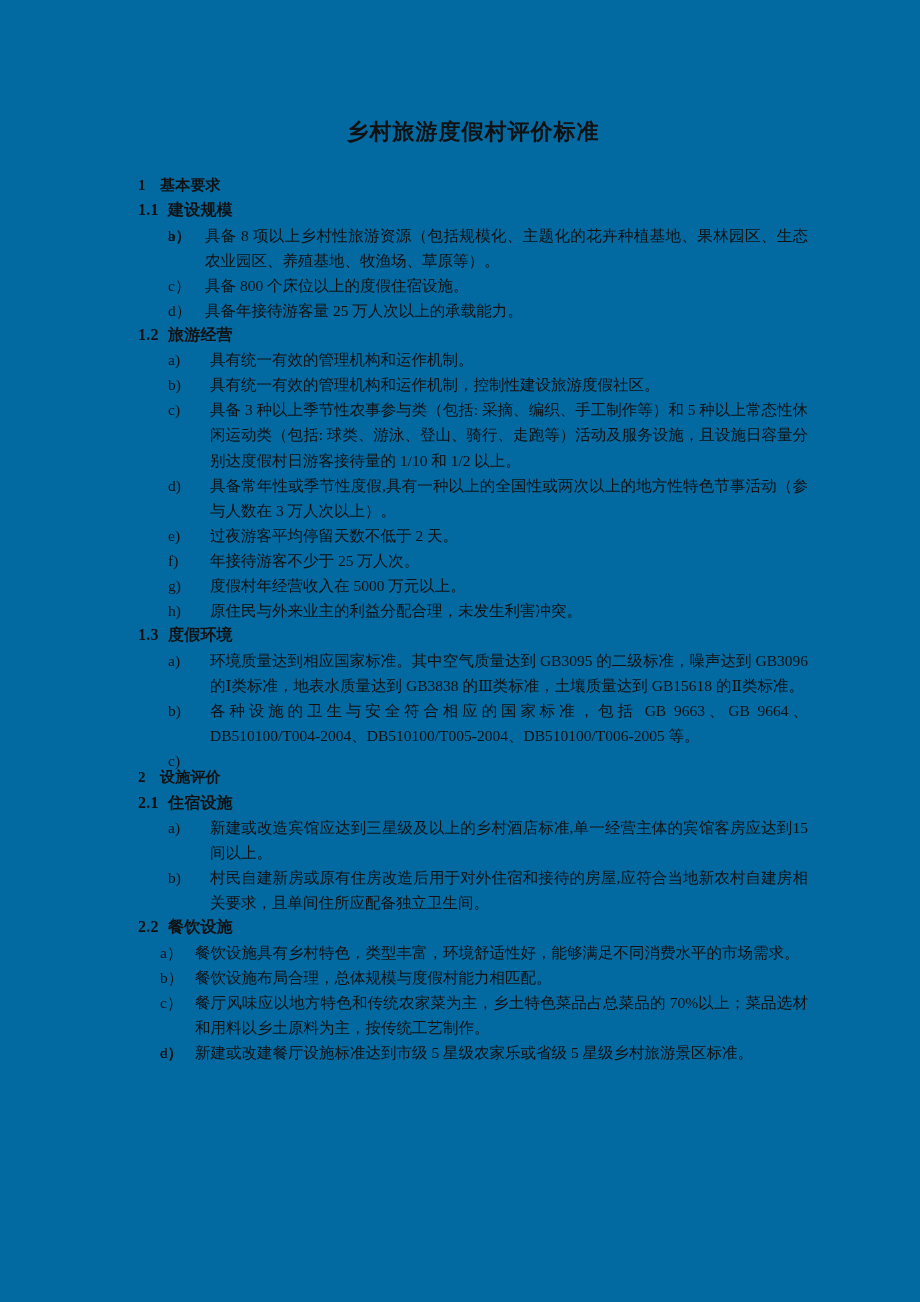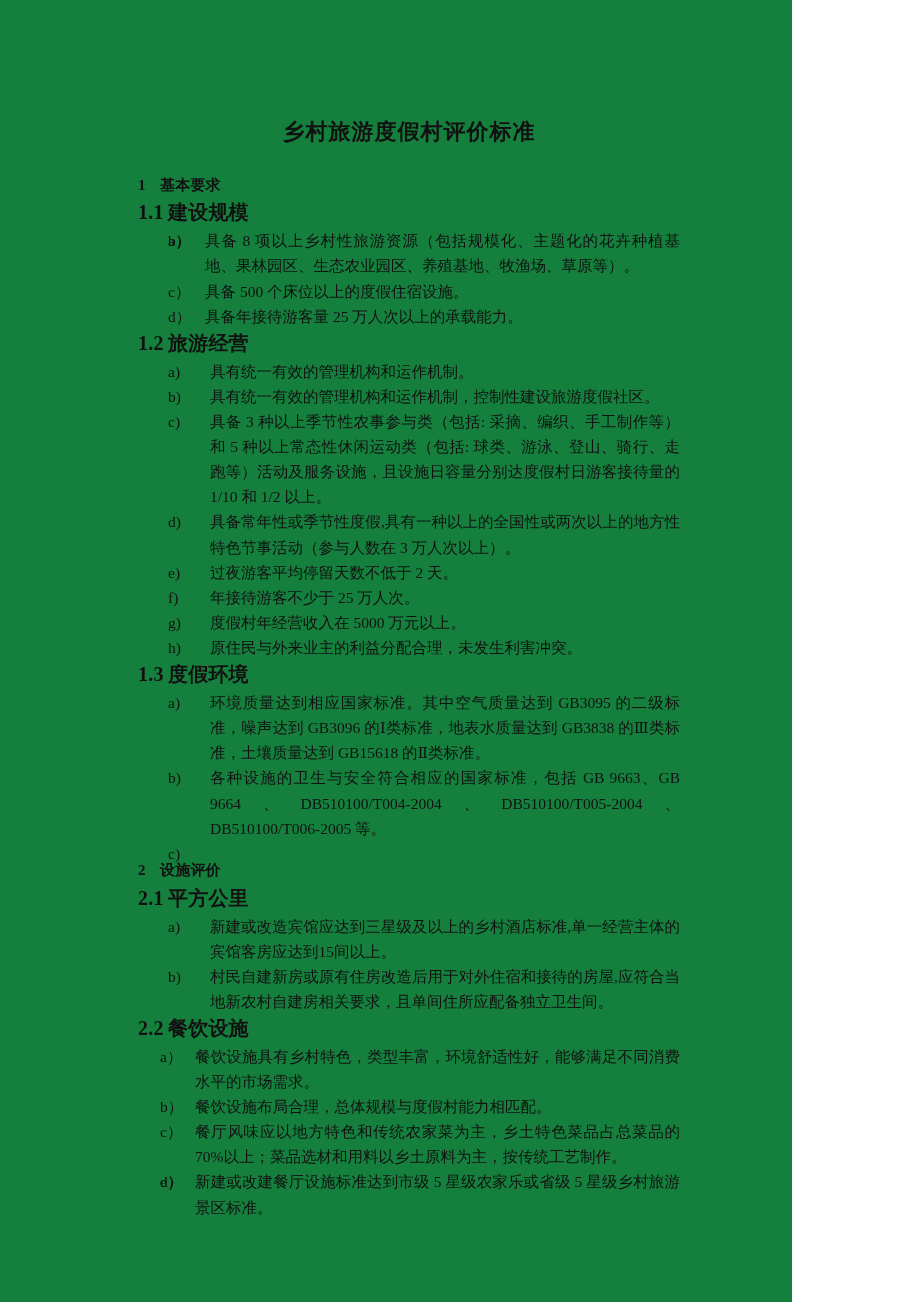--- a/index.html
+++ b/index.html
@@ -9,25 +9,25 @@
   }
   body {
     width: 920px;
     height: 1302px;
     font-family: "Liberation Serif", "DejaVu Serif", serif;
     color: #111111;
     -webkit-font-smoothing: none;
   }
   .page {
     position: relative;
-    width: 792px;
+    width: 920px;
     height: 1302px;
     box-sizing: border-box;
     padding: 118px 112px 0 138px;
-    background: #15803d;
+    background: #0369a1;
     overflow: hidden;
   }
 
   .doc-title {
     font-size: 22px;
     font-weight: bold;
     text-align: center;
     letter-spacing: 1px;
     margin: 0 0 28px 0;
     line-height: 1.3;
@@ -36,21 +36,21 @@
   .h1 {
     font-size: 15px;
     font-weight: bold;
     margin: 0 0 2px 0;
     line-height: 1.45;
     letter-spacing: 0.2px;
   }
   .h1 .num { display: inline-block; min-width: 22px; }
 
   .h2 {
-    font-size: 20px;
+    font-size: 16px;
     font-weight: bold;
     margin: 0 0 1px 0;
     line-height: 1.45;
     letter-spacing: 0.2px;
   }
   .h2 .num { display: inline-block; min-width: 30px; }
 
   ol.lst {
     list-style: none;
     margin: 0 0 0 0;
@@ -116,21 +116,21 @@
     <div class="h1">
       <span class="num">1</span><span>基本要求</span>
     </div>
 
     <div class="h2">
       <span class="num">1.1</span><span>建设规模</span>
     </div>
     <ol class="lst styleA">
       <li><span class="mk">a）</span></li>
       <li><span class="mk">b）</span><span class="body-text">具备 8 项以上乡村性旅游资源（包括规模化、主题化的花卉种植基地、果林园区、生态农业园区、养殖基地、牧渔场、草原等）。</span></li>
-      <li><span class="mk">c）</span><span class="body-text">具备 500 个床位以上的度假住宿设施。</span></li>
+      <li><span class="mk">c）</span><span class="body-text">具备 800 个床位以上的度假住宿设施。</span></li>
       <li><span class="mk">d）</span><span class="body-text">具备年接待游客量 25 万人次以上的承载能力。</span></li>
     </ol>
 
     <div class="h2">
       <span class="num">1.2</span><span>旅游经营</span>
     </div>
     <ol class="lst styleB">
       <li><span class="mk">a)</span><span class="body-text">具有统一有效的管理机构和运作机制。</span></li>
       <li><span class="mk">b)</span><span class="body-text">具有统一有效的管理机构和运作机制，控制性建设旅游度假社区。</span></li>
       <li><span class="mk">c)</span><span class="body-text">具备 3 种以上季节性农事参与类（包括: 采摘、编织、手工制作等）和 5 种以上常态性休闲运动类（包括: 球类、游泳、登山、骑行、走跑等）活动及服务设施，且设施日容量分别达度假村日游客接待量的 1/10 和 1/2 以上。</span></li>
@@ -152,21 +152,21 @@
   </div>
 
   <div class="sec-gap"></div>
 
   <div>
     <div class="h1">
       <span class="num">2</span><span>设施评价</span>
     </div>
 
     <div class="h2">
-      <span class="num">2.1</span><span>平方公里</span>
+      <span class="num">2.1</span><span>住宿设施</span>
     </div>
     <ol class="lst styleB">
       <li><span class="mk">a)</span><span class="body-text">新建或改造宾馆应达到三星级及以上的乡村酒店标准,单一经营主体的宾馆客房应达到15间以上。</span></li>
       <li><span class="mk">b)</span><span class="body-text">村民自建新房或原有住房改造后用于对外住宿和接待的房屋,应符合当地新农村自建房相关要求，且单间住所应配备独立卫生间。</span></li>
     </ol>
 
     <div class="h2">
       <span class="num">2.2</span><span>餐饮设施</span>
     </div>
     <ol class="lst styleC">

